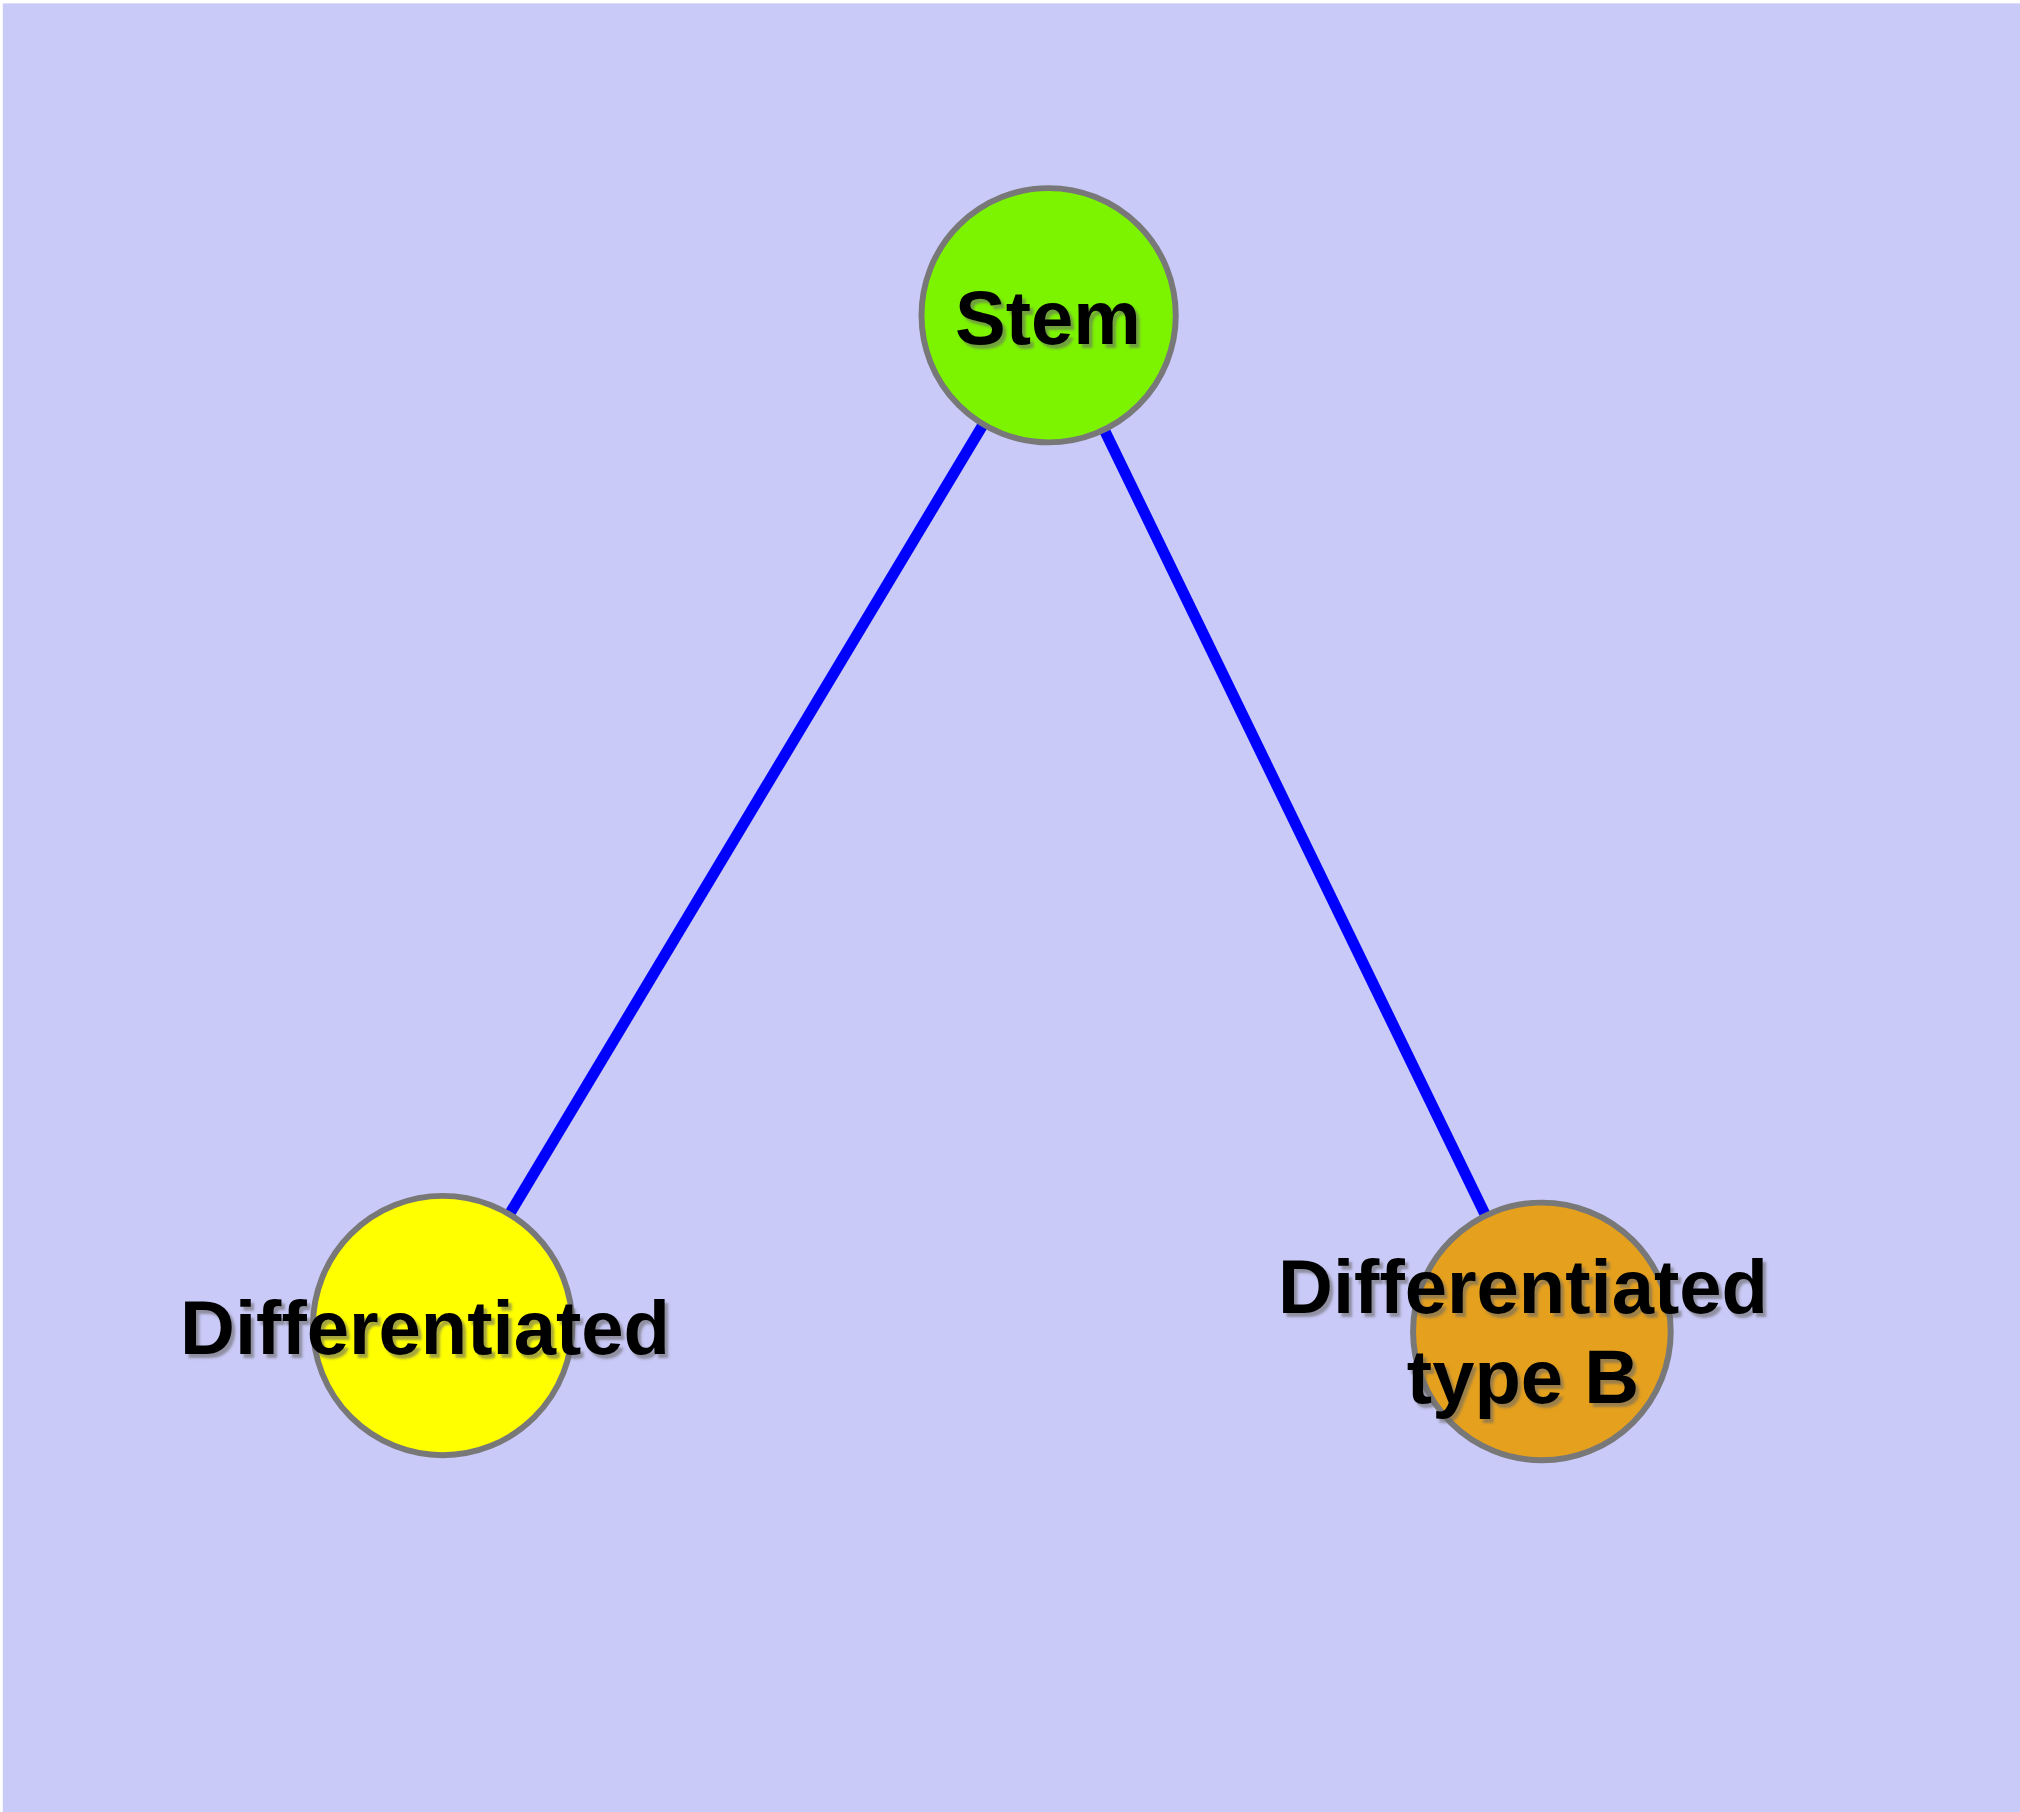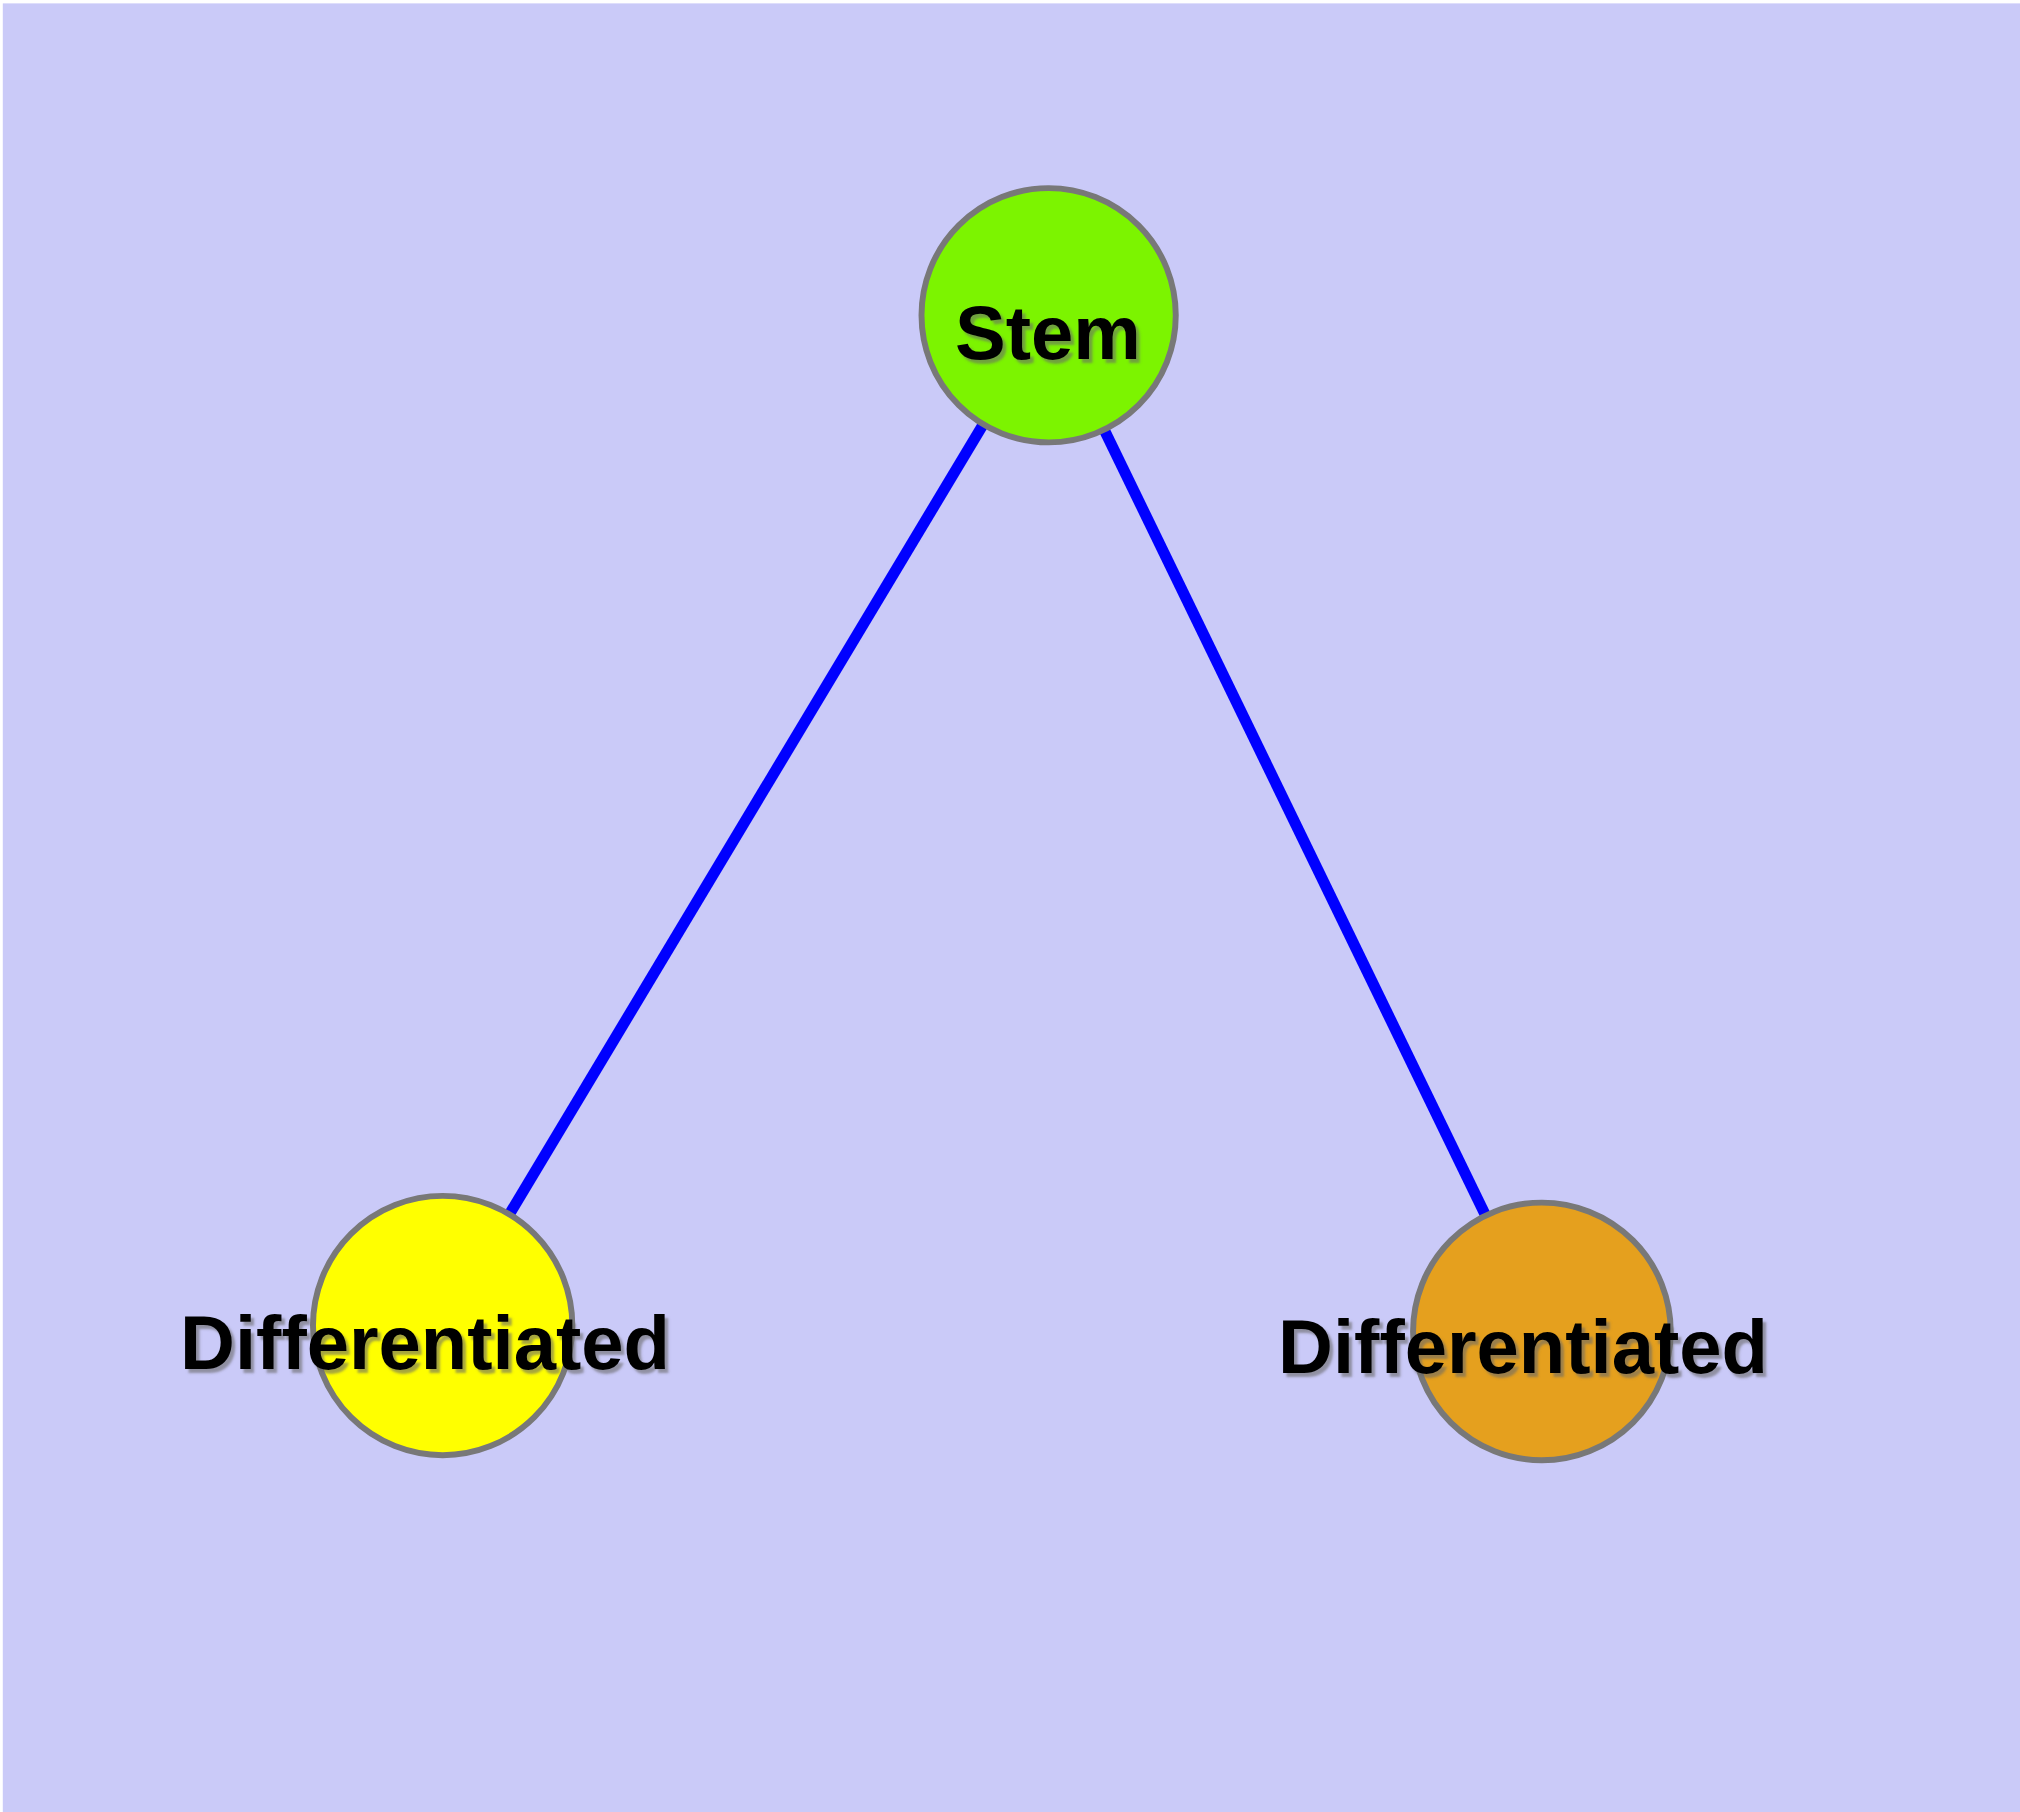--- a/index.html
+++ b/index.html
@@ -44,21 +44,20 @@
   .node-label {
     position: absolute;
     transform: translate(-50%, -50%);
     text-align: center;
     color: var(--label-text, #000000);
     font-size: 76px;
     font-weight: bold;
     line-height: 90px;
     white-space: nowrap;
     text-shadow: 3.4px 4.2px 2.5px rgba(105,105,105,0.6);
-    margin-top: 15px;
   }
   .node-label span {
     display: block;
   }
 </style>
 </head>
 <body>
 
 <div id="figure">
 
@@ -79,17 +78,18 @@
     <div class="node-label" style="left:1048px; top:318px;">
       <span>Stem</span>
     </div>
 
     <div class="node-label" style="left:425px; top:1328px;">
       <span>Differentiated</span>
     </div>
 
     <div class="node-label" style="left:1523px; top:1332px;">
       <span>Differentiated</span>
+      <span>type B</span>
     </div>
 
   </div>
 </div>
 
 
 </body></html>

